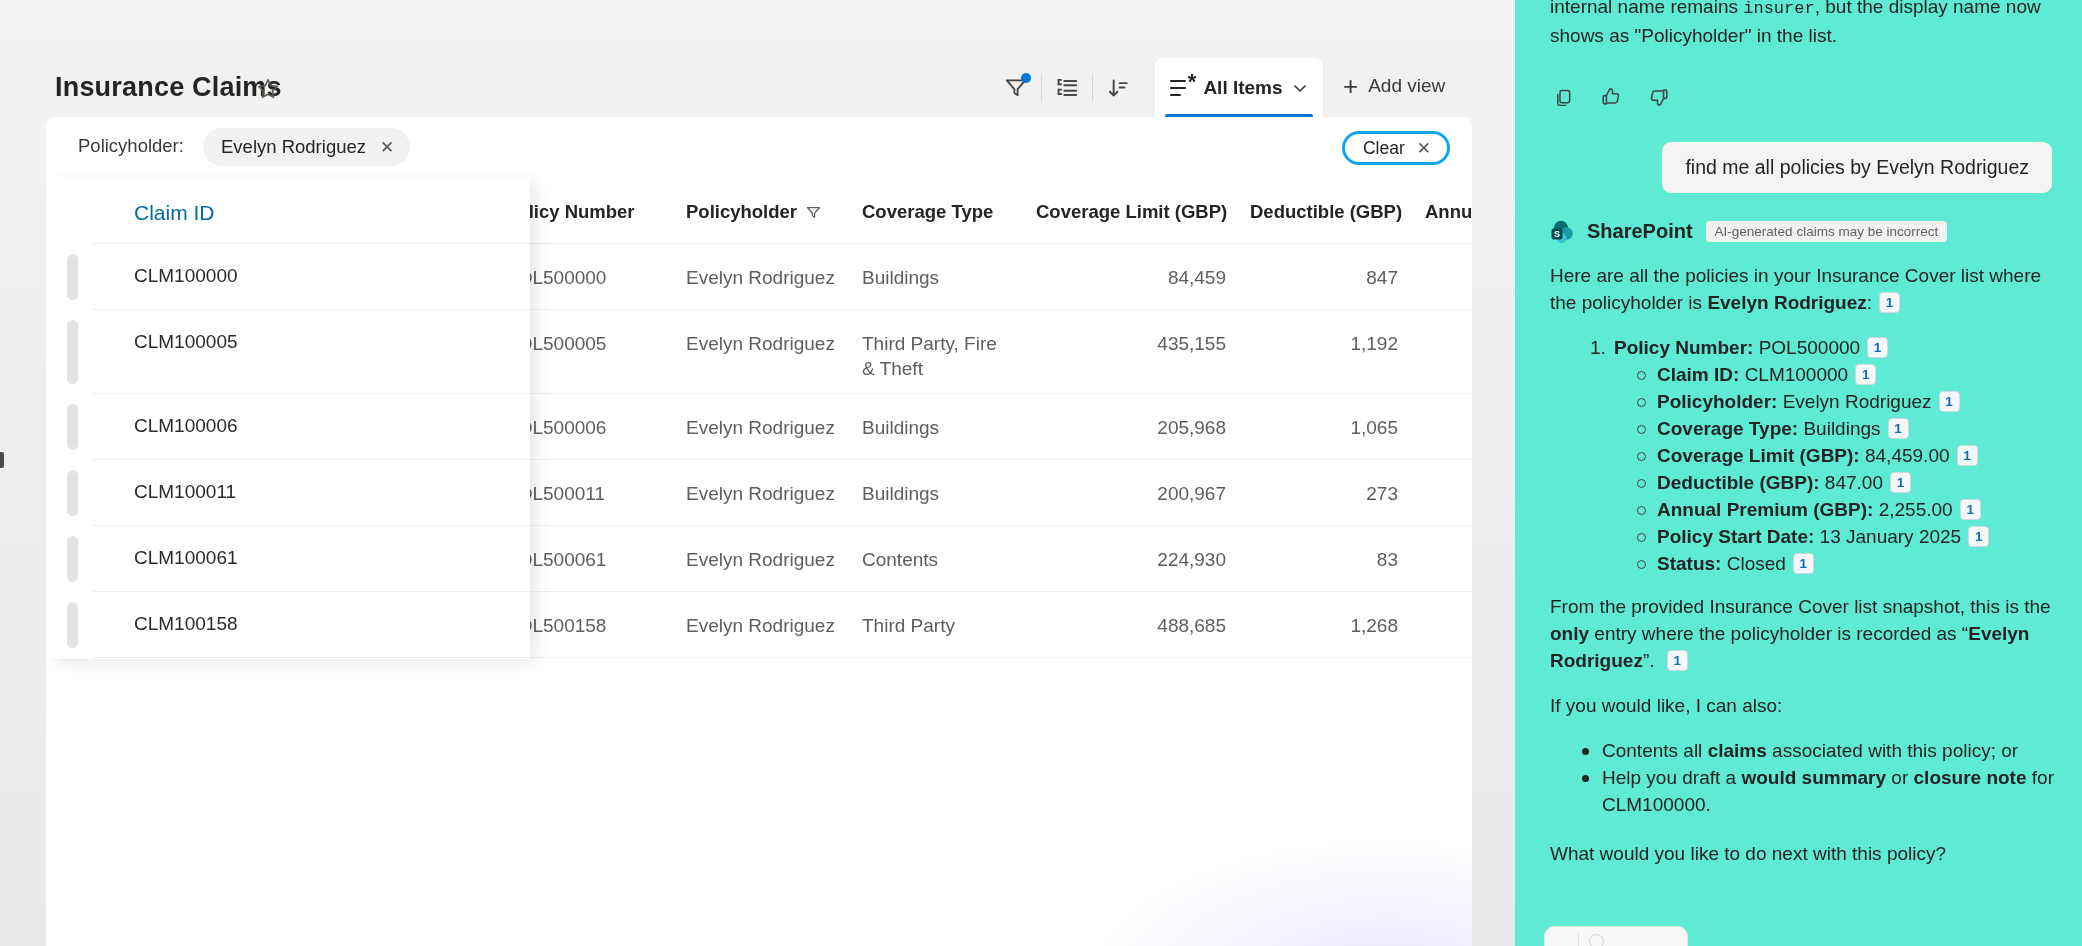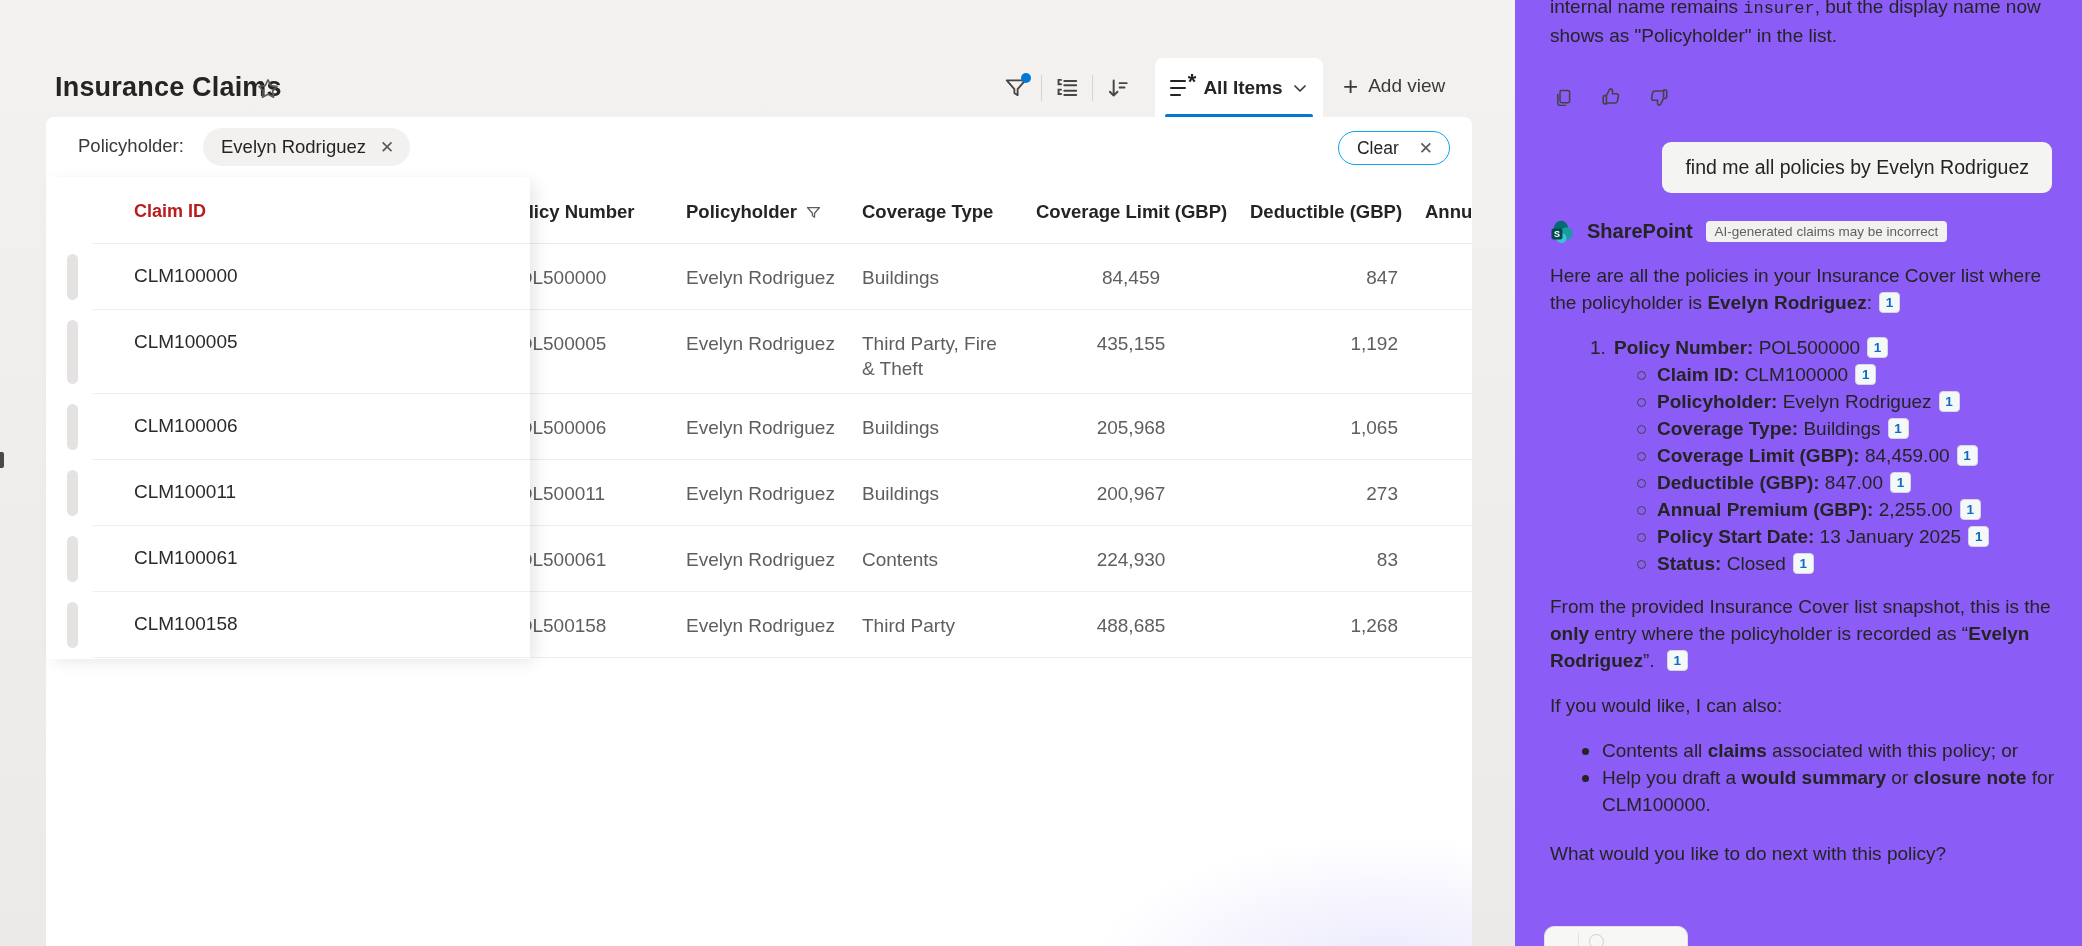--- a/index.html
+++ b/index.html
@@ -28,52 +28,52 @@
   .add-view .plus { font-size:26px; font-weight:300; color:#3b3a39; line-height:1; }
 
   
   .list-panel { position:absolute; left:46px; top:85px; width:1426px; height:861px; background:#fff; border-radius:8px; overflow:hidden; }
   .glow { position:absolute; right:-30px; bottom:-30px; width:460px; height:190px; background:radial-gradient(ellipse at 75% 85%, rgba(145,135,240,.20), rgba(145,135,240,0) 62%); pointer-events:none; }
 
   .filter-row { position:relative; height:60px; }
   .filter-label { position:absolute; left:32px; top:18px; font-size:18.5px; color:#3b3a39; }
   .filter-chip { position:absolute; left:157px; top:11px; height:38px; background:#f2f1f0; border-radius:19px; display:flex; align-items:center; gap:14px; padding:0 16px 0 18px; font-size:18.5px; color:#252423; }
   .chip-x { font-size:17px; color:#5b5a58; cursor:pointer; }
-  .clear-btn { position:absolute; right:22px; top:14px; height:34px; border:1px solid #0ea5e9; border-radius:17px; background:#fff; display:flex; align-items:center; gap:20px; padding:0 16px 0 18px; font-size:17.5px; color:#252423; cursor:pointer; }
+  .clear-btn { position:absolute; right:22px; top:14px; height:34px; border:3px solid #0ea5e9; border-radius:17px; background:#fff; display:flex; align-items:center; gap:12px; padding:0 16px 0 18px; font-size:17.5px; color:#252423; cursor:pointer; }
 
   .thead { position:relative; height:67px; border-bottom:1px solid #eceae8; font-weight:700; font-size:18.5px; color:#252423; }
   .th { position:absolute; top:24px; white-space:nowrap; cursor:pointer; }
   .th-policy-number { left:459px; }
   .th-policyholder { left:640px; display:flex; align-items:center; gap:8px; }
   .th-coverage-type { left:816px; }
   .th-coverage-limit { left:990px; width:190px; text-align:right; }
   .th-deductible { left:1204px; width:148px; text-align:right; }
   .th-annual { left:1379px; }
 
   .trow { position:relative; border-bottom:1px solid #f1efee; }
   .cell { position:absolute; top:21px; font-size:19px; color:#605e5c; line-height:25px; }
   .c-pol { left:459px; }
   .c-holder { left:640px; }
   .c-cov { left:816px; width:152px; }
-  .c-lim { left:990px; width:190px; text-align:center; }
+  .c-lim { left:990px; width:190px; text-align:right; }
   .c-ded { left:1204px; width:148px; text-align:right; }
 
   
   .claim-overlay { position:absolute; left:46px; top:145px; width:484px; height:482px; background:#fff; box-shadow:7px 4px 16px -2px rgba(0,0,0,.10); z-index:5; }
-  .claim-overlay .ohead { position:relative; height:67px; font-weight:700; font-size:18px; color:#b91c1c; }
+  .claim-overlay .ohead { position:relative; height:67px; font-weight:400; font-size:21px; color:#0369a1; }
   .claim-overlay .ohead span { position:absolute; left:88px; top:24px; }
   .claim-overlay .ohead::after, .orow::after { content:""; position:absolute; left:47px; right:0; bottom:0; height:1px; background:#f1efee; }
   .orow { position:relative; }
   .orow .handle { position:absolute; left:21px; top:10px; bottom:10px; width:11px; border-radius:6px; background:#e4e3e1; cursor:grab; }
   .orow .claim { position:absolute; left:88px; top:21px; font-size:19px; color:#2b2a29; }
 
   .edge-notch { position:absolute; left:0; top:420px; width:4px; height:16px; background:#4a4947; border-radius:0 2px 2px 0; }
 
   
-  .chat-panel { position:absolute; left:1515px; top:0; width:567px; height:946px; background:#8b5cf6; font-size:19px; line-height:27px; color:#242424; }
+  .chat-panel { position:absolute; left:1515px; top:0; width:567px; height:946px; background:#5eead4; font-size:19px; line-height:27px; color:#242424; }
   .prev-msg { position:absolute; left:35px; top:-7px; width:515px; }
   .code { font-family:"Liberation Mono", monospace; font-size:17px; }
   .b { font-weight:700; }
   .cite { display:inline-block; min-width:21px; height:21px; line-height:19px; text-align:center; background:#f5f8fb; border:1px solid #d4d8dc; border-radius:4px; color:#0f6cbd; font-size:13.5px; font-weight:700; margin-left:7px; vertical-align:2px; padding:0 4px; cursor:pointer; }
   .msg-actions { position:absolute; left:33px; top:82px; display:flex; gap:18px; }
   .msg-actions .act { width:30px; height:30px; display:flex; align-items:center; justify-content:center; cursor:pointer; color:#424242; }
   .user-bubble { position:absolute; right:30px; top:142px; background:#f4f4f3; border-radius:9px; padding:12px 23px; font-size:19.5px; color:#242424; }
   .sp-header { position:absolute; left:35px; top:218px; display:flex; align-items:center; gap:13px; }
   .sp-name { font-size:20px; font-weight:700; color:#242424; }
   .ai-badge { background:#f1f1f0; color:#616160; font-size:13.5px; border-radius:4px; padding:4px 9px; line-height:1; }

